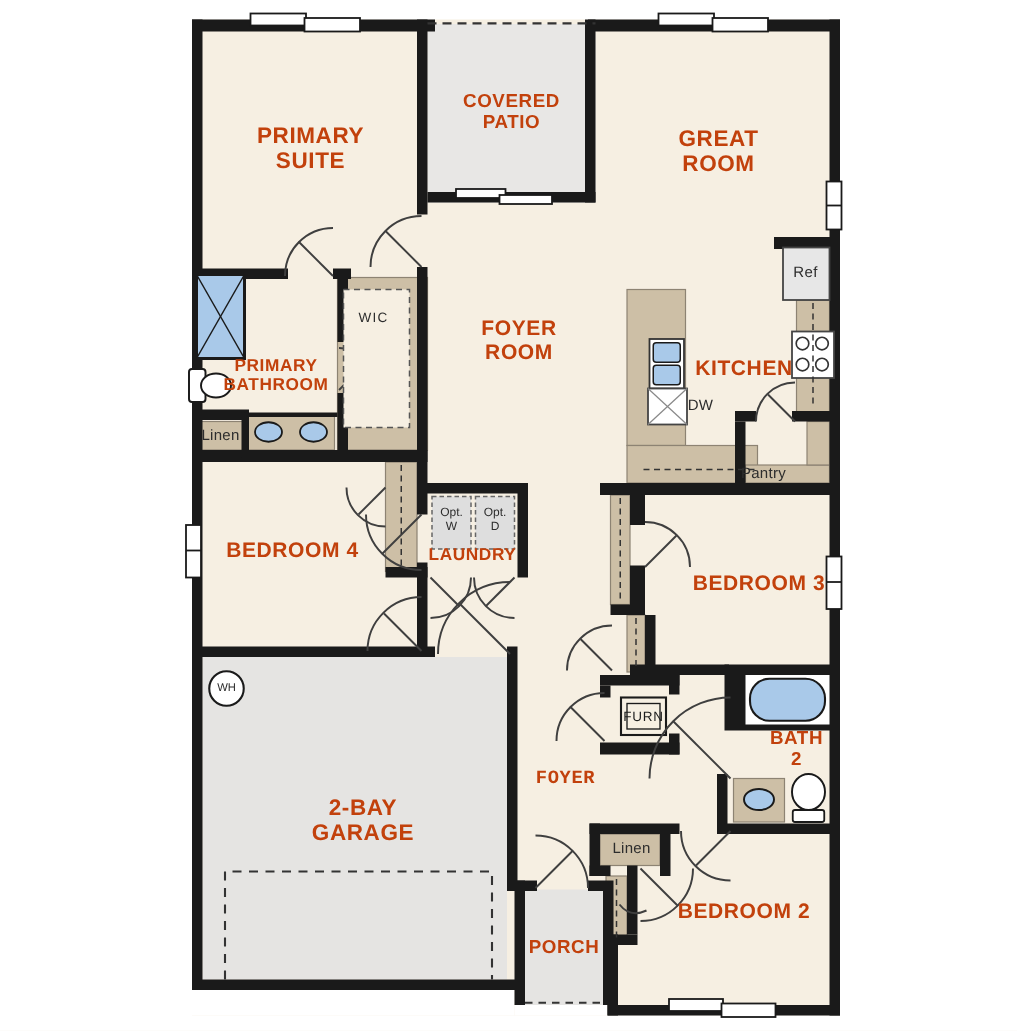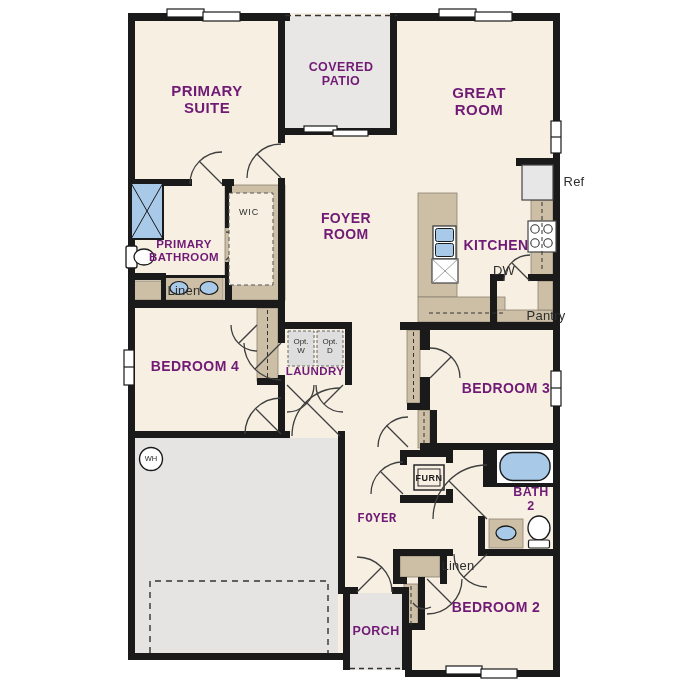--- a/index.html
+++ b/index.html
@@ -1,29 +1,29 @@
 <!DOCTYPE html>
 <html><head>
 <meta charset="utf-8">
 <style>
   html,body{margin:0;padding:0;background:#ffffff;}
   #stage{position:relative;width:687px;height:687px;background:#ffffff;
          font-family:"Liberation Sans", sans-serif;overflow:hidden;}
   #plan-svg{position:absolute;left:0;top:0;}
   .lbl{position:absolute;transform:translate(-50%,-50%);text-align:center;
-       white-space:pre-line;color:#701a75;line-height:1.12;z-index:5;}
+       white-space:pre-line;color:#c2410c;line-height:1.12;z-index:5;}
   .room{font-weight:bold;letter-spacing:.4px;}
   .sz15{font-size:15px;}
   .sz14{font-size:14px;}
   .sz12{font-size:12.5px;}
   .sz11{font-size:11.5px;}
-  .small{font-size:13px;color:#2d2d2d;letter-spacing:.2px;margin-left:37px;}
+  .small{font-size:10px;color:#2d2d2d;letter-spacing:.2px;}
   .tiny{font-size:8px;color:#2d2d2d;}
   .wh-t{font-size:7.5px;color:#2d2d2d;}
-  .furn-t{font-size:9px;color:#1c1c1c;letter-spacing:.5px;font-weight:bold;}
+  .furn-t{font-size:9px;color:#1c1c1c;letter-spacing:.5px;}
   .wic-t{font-size:9px;color:#2d2d2d;letter-spacing:.8px;}
 </style>
 </head>
 <body>
 
 <div id="stage">
 <svg id="plan-svg" width="687" height="687" viewBox="0 0 687 687">
 
   <g>
     <rect x="128" y="13" width="432" height="664" fill="#f6efe2"></rect>
@@ -237,20 +237,22 @@
 BATHROOM</div>
   <div class="lbl wic-t" style="left:249px;top:212px;">WIC</div>
   <div class="lbl small" style="left:147px;top:291px;">Linen</div>
   <div class="lbl room sz14" style="left:195px;top:367px;">BEDROOM 4</div>
   <div class="lbl room sz11" style="left:315px;top:352px;margin-top:19px;">LAUNDRY</div>
   <div class="lbl tiny" style="left:301px;top:347px;">Opt.
 W</div>
   <div class="lbl tiny" style="left:330px;top:347px;">Opt.
 D</div>
   <div class="lbl room sz14" style="left:494px;top:389px;padding-left:24px;">BEDROOM 3</div>
+  <div class="lbl room sz15" style="left:242px;top:548px;">2-BAY
+GARAGE</div>
   <div class="lbl wh-t" style="left:151px;top:459px;">WH</div>
   <div class="lbl room sz12" style="left:377px;top:519px;font-family:Liberation Mono, monospace;">FOYER</div>
   <div class="lbl furn-t" style="left:429px;top:478px;">FURN</div>
   <div class="lbl room sz12" style="left:531px;top:499px;">BATH
 2</div>
   <div class="lbl small" style="left:421px;top:566px;">Linen</div>
   <div class="lbl room sz14" style="left:496px;top:608px;text-align:center;">BEDROOM 2</div>
   <div class="lbl room sz12" style="left:376px;top:631px;">PORCH</div>
   <div class="lbl small" style="left:537px;top:182px;">Ref</div>
   <div class="lbl small" style="left:445px;top:271px;padding-left:44px;">DW</div>

